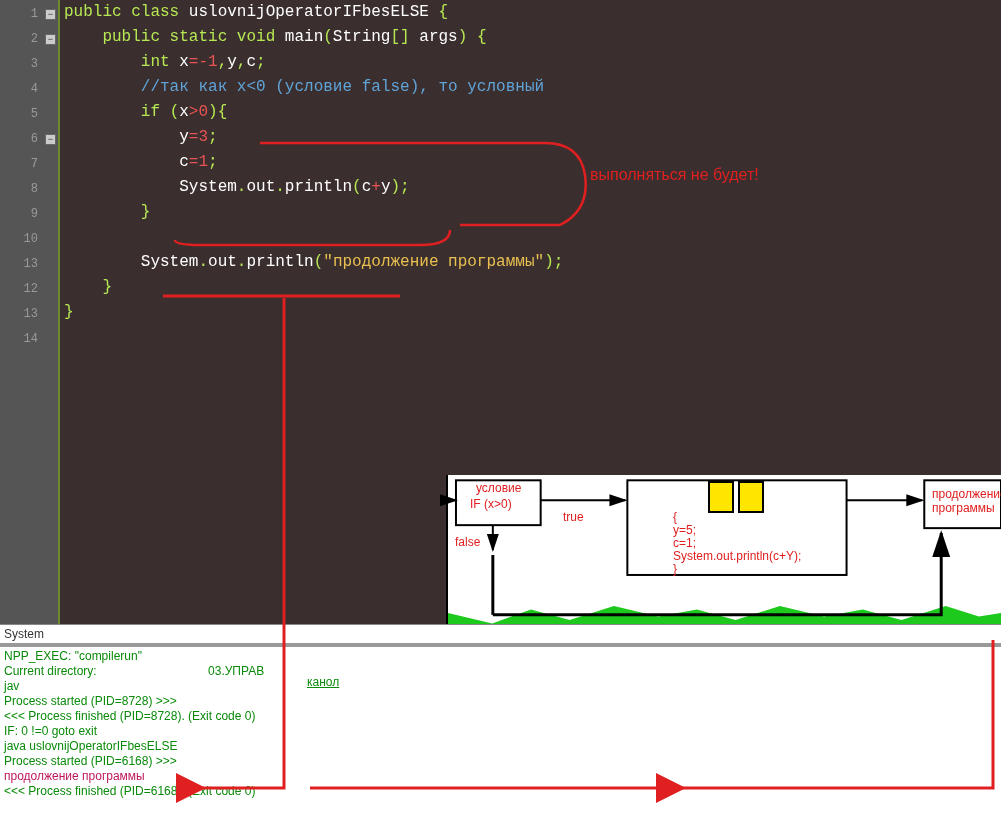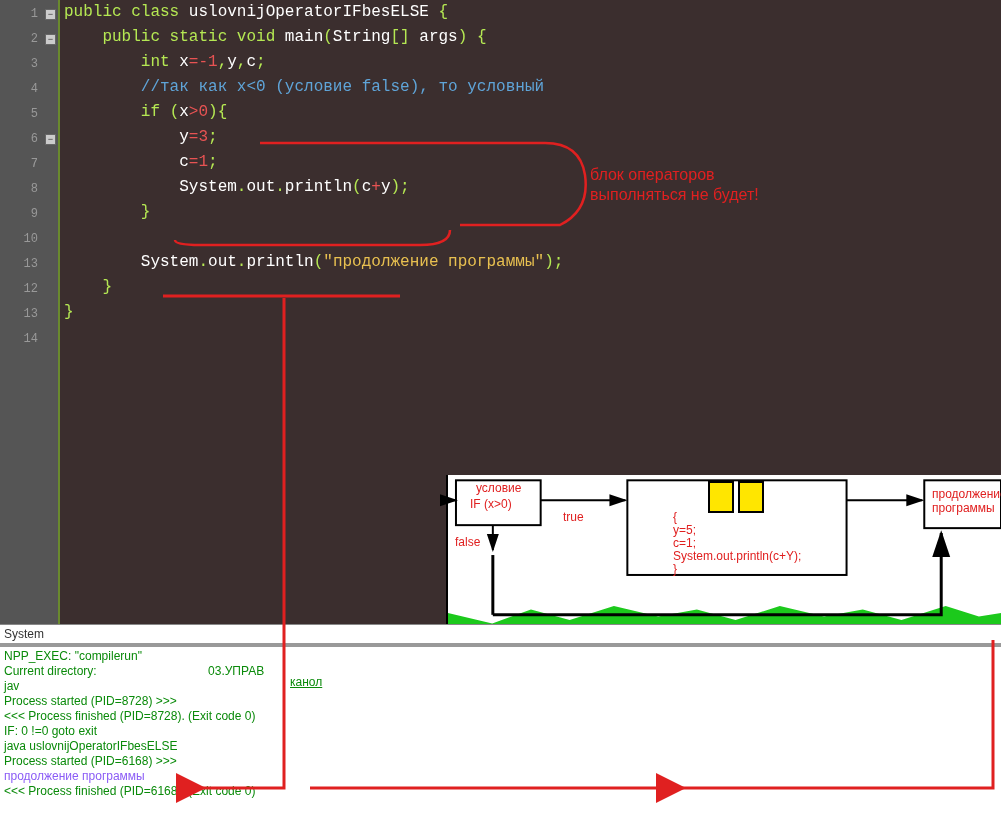--- a/index.html
+++ b/index.html
@@ -98,21 +98,21 @@
     color: #333;
     padding: 2px 4px;
     border-bottom: 4px solid #999;
     font-size: 12px;
   }
   .console-body {
     padding: 2px 4px;
     line-height: 15px;
   }
   .console-body .out {
-    color: #8b5cf6;
+    color: #be185d;
   }
 
   .diagram {
     position: absolute;
     left: 446px;
     top: 475px;
     width: 555px;
     height: 180px;
     background: #fff;
     border-left: 2px solid #000;
@@ -182,21 +182,20 @@
     <div class="code-line"><span class="id">            y</span><span class="op">=</span><span class="num">3</span><span class="punc">;</span></div>
     <div class="code-line"><span class="id">            c</span><span class="op">=</span><span class="num">1</span><span class="punc">;</span></div>
     <div class="code-line"><span class="id">            System</span><span class="punc">.</span><span class="id">out</span><span class="punc">.</span><span class="fn">println</span><span class="punc">(</span><span class="id">c</span><span class="op">+</span><span class="id">y</span><span class="punc">);</span></div>
     <div class="code-line"><span class="punc">        }</span></div>
     <div class="code-line"><span> </span></div>
     <div class="code-line"><span class="id">        System</span><span class="punc">.</span><span class="id">out</span><span class="punc">.</span><span class="fn">println</span><span class="punc">(</span><span class="str">"продолжение программы"</span><span class="punc">);</span></div>
     <div class="code-line"><span class="punc">    }</span></div>
     <div class="code-line"><span class="punc">}</span></div>
 
     <div class="annotation" style="left:530px; top:165px;">
-      <div>блок операторов</div>
       <div>выполняться не будет!</div>
     </div>
   </div>
 </div>
 
 <div class="diagram">
   <div class="grass"></div>
   <svg viewBox="0 0 555 180">
     <defs>
       <marker id="ah" markerWidth="10" markerHeight="10" refX="8" refY="3" orient="auto">
@@ -232,21 +231,21 @@
   <div class="dlabel" style="left:225px; top:87px;">}</div>
   <div class="dlabel" style="left:484px; top:12px;">продолжение</div>
   <div class="dlabel" style="left:484px; top:26px;">программы</div>
 </div>
 
 <div class="console">
   <div class="console-title">System</div>
   <div class="console-body">
     <div>NPP_EXEC: "compilerun"</div>
     <div><span>Current directory: </span><span style="margin-left:108px">03.УПРАВ</span></div>
-    <div style="position:absolute; left:290px; top:50px;text-decoration:underline;"><span>канол</span></div>
+    <div style="position:absolute; left:307px; top:50px;text-decoration:underline;"><span>канол</span></div>
     <div>jav</div>
     <div>Process started (PID=8728) &gt;&gt;&gt;</div>
     <div>&lt;&lt;&lt; Process finished (PID=8728). (Exit code 0)</div>
     <div>IF: 0 !=0 goto exit</div>
     <div>java uslovnijOperatorIFbesELSE</div>
     <div>Process started (PID=6168) &gt;&gt;&gt;</div>
     <div class="out">продолжение программы</div>
     <div>&lt;&lt;&lt; Process finished (PID=6168). (Exit code 0)</div>
   </div>
 </div>

